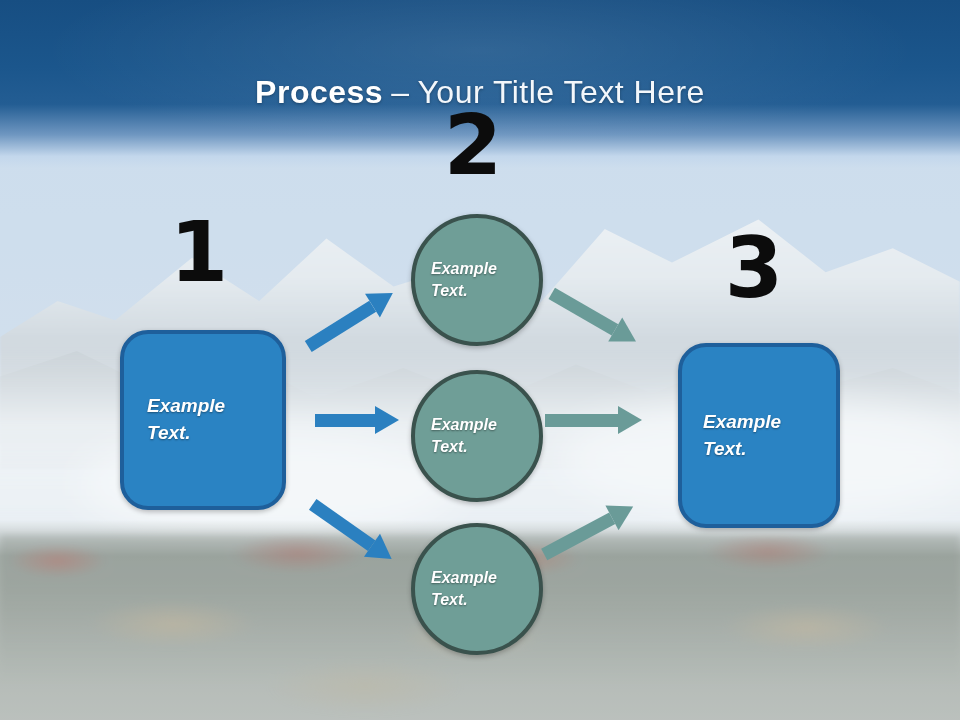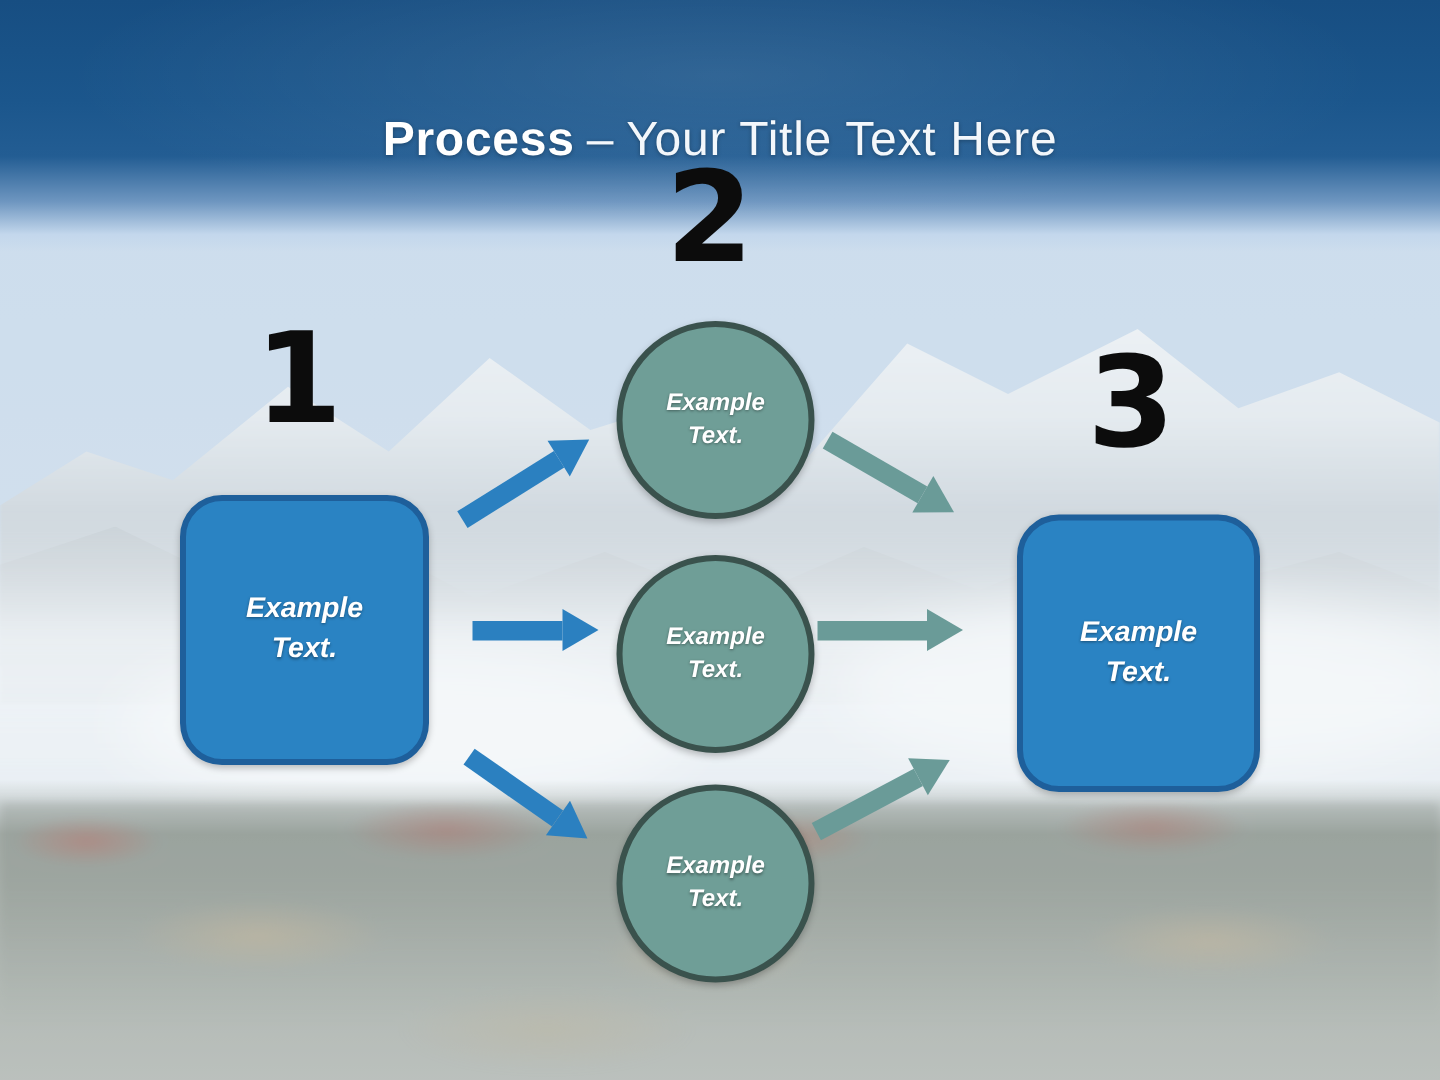--- a/index.html
+++ b/index.html
@@ -74,21 +74,21 @@
   .step-number{
     position:absolute;width:120px;text-align:center;
     font-family:"DejaVu Sans", sans-serif;
     font-size:84px;font-weight:700;color:#0c0c0c;line-height:1;
   }
   .num1{left:139px;top:210px;}
   .num2{left:413px;top:103px;}
   .num3{left:694px;top:226px;}
   
   .shape-label{
-    font-weight:700;font-style:italic;color:#ffffff;text-align:center;
+    font-weight:700;font-style:italic;color:#ffffff;
     text-shadow:0 1px 2px rgba(0,0,0,.4);line-height:1.4;
   }
   .box{
     position:absolute;display:flex;align-items:center;justify-content:center;
     background:#2a83c3;border:4px solid #1e5f9b;border-radius:28px;
     box-shadow:0 2px 5px rgba(0,0,0,.25);
   }
   .box .shape-label{font-size:19px;width:112px;}
   .box-left{left:120px;top:330px;width:158px;height:172px;}
   .box-right{left:678px;top:343px;width:154px;height:177px;}

